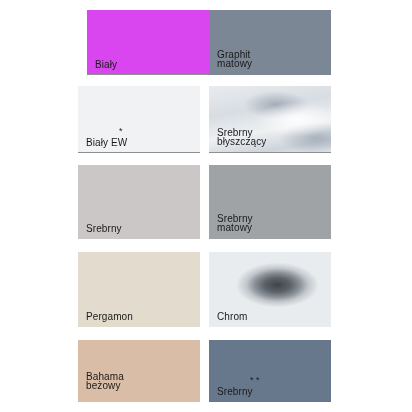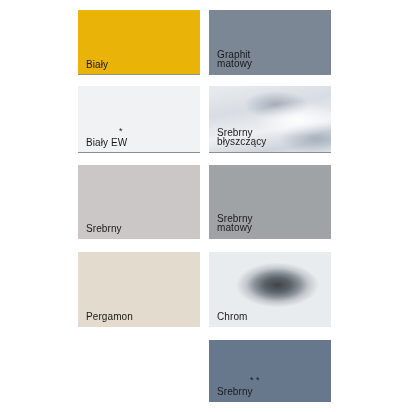--- a/index.html
+++ b/index.html
@@ -69,21 +69,21 @@
     background:
       radial-gradient(ellipse 34% 30% at 56% 44%, #3f4449 0%, #5c6369 32%, #8b9299 55%, #c3c8cd 75%, #e9ecee 100%),
       linear-gradient(180deg, #f2f4f5 0%, #d9dde0 18%, #9aa1a7 40%, #6e757b 52%, #aab1b7 66%, #e4e7ea 86%, #f6f7f8 100%);
   }
 </style>
 </head>
 <body>
 
 <div id="sheet">
 
-  <div class="swatch" style="left:78px; top:10px; width:122px; height:65px; background:#eab308;">
+  <div class="swatch" style="left:87px; top:10px; width:122px; height:65px; background:#d946ef;">
     <div class="fill fill-flat"></div>
     <div class="underline"></div>
     <div class="label">Biały</div>
   </div>
 
   <div class="swatch" style="left:209px; top:10px; width:122px; height:65px; background:#7c8795;">
     <div class="fill fill-flat"></div>
     <div class="label" style="bottom:auto; top:40px;">Graphit
 matowy</div>
   </div>
@@ -116,20 +116,25 @@
   <div class="swatch" style="left:78px; top:252px; width:122px; height:75px; background:#e3dbcd;">
     <div class="fill fill-flat"></div>
     <div class="label">Pergamon</div>
   </div>
 
   <div class="swatch" style="left:209px; top:252px; width:122px; height:75px; background:#9aa1a7;">
     <div class="fill fill-chrom"></div>
     <div class="label">Chrom</div>
   </div>
 
+  <div class="swatch" style="left:78px; top:340px; width:122px; height:62px; background:#d9bda6;">
+    <div class="fill fill-flat"></div>
+    <div class="label" style="bottom:12px;">Bahama
+beżowy</div>
+  </div>
 
   <div class="swatch" style="left:209px; top:340px; width:122px; height:62px; background:#68788c;">
     <div class="fill fill-flat"></div>
     <div class="star" style="left:41px; bottom:17px;">* *</div>
     <div class="label">Srebrny</div>
   </div>
 
 </div>
 
 </body></html>

